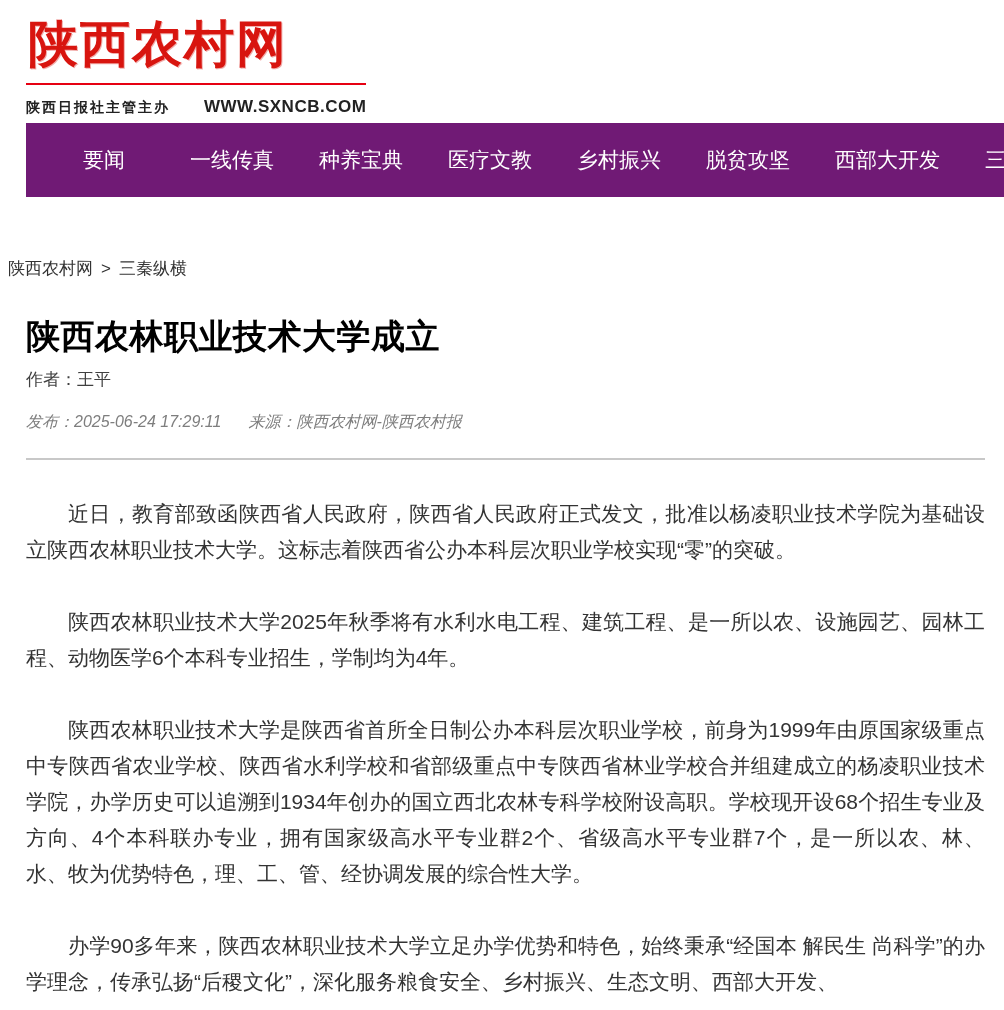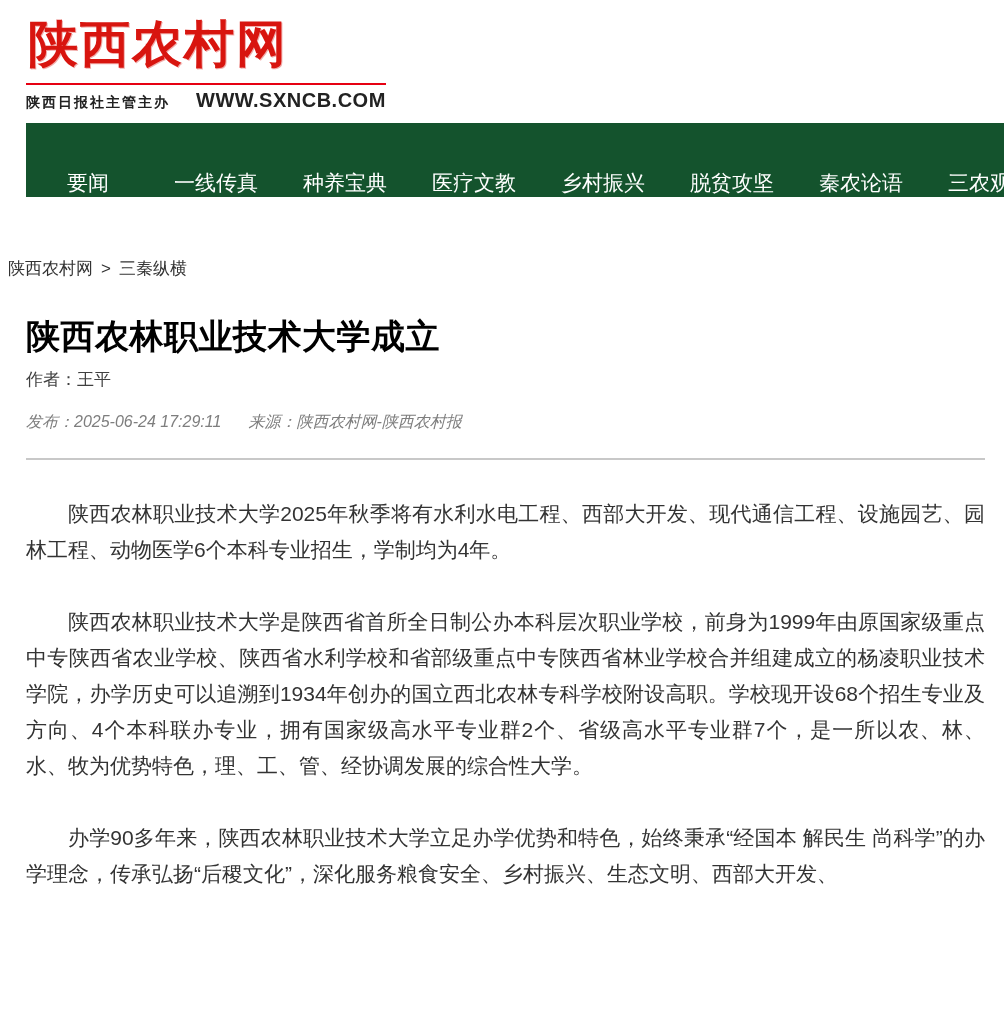--- a/index.html
+++ b/index.html
@@ -22,34 +22,34 @@
     font-size: 50px;
     line-height: 64px;
     letter-spacing: 2px;
     color: #d8150f;
     cursor: pointer;
     text-shadow: 1px 1px 0 rgba(216,21,15,.35);
   }
   .logo-sub {
     position: absolute; top: 83px; left: 26px;
     border-top: 2px solid #e60012;
-    padding-top: 4px;
-    display: inline-flex; gap: 26px; align-items: baseline;
+    padding-top: 12px;
+    display: inline-flex; gap: 34px; align-items: baseline;
     font-weight: bold; color: #222222; white-space: nowrap;
   }
   .tagline { font-size: 14px; letter-spacing: 2px; }
-  .site-url { font-size: 20px; letter-spacing: .5px; }
+  .site-url { font-size: 17px; letter-spacing: .5px; }
 
   
   .main-nav {
     margin-left: 26px;
     width: 978px; height: 74px;
-    background: #14532d;
-    display: flex; align-items: flex-end;
-    padding-left: 41px;
+    background: #701a75;
+    display: flex; align-items: center;
+    padding-left: 57px;
     overflow: hidden; white-space: nowrap;
   }
   .nav-item {
     flex: 0 0 auto;
     color: #ffffff;
     font-size: 21px;
     text-decoration: none;
     margin-right: 45px;
     cursor: pointer;
   }
@@ -110,21 +110,21 @@
     </div>
   </header>
 
   <nav class="main-nav">
     <a class="nav-item">要闻</a>
     <a class="nav-item">一线传真</a>
     <a class="nav-item">种养宝典</a>
     <a class="nav-item">医疗文教</a>
     <a class="nav-item">乡村振兴</a>
     <a class="nav-item">脱贫攻坚</a>
-    <a class="nav-item">秦农论语</a>
+    <a class="nav-item">西部大开发</a>
     <a class="nav-item">三农观察</a>
   </nav>
 
   <div class="breadcrumb">
     <a>陕西农村网</a><span class="crumb-sep">&gt;</span><a>三秦纵横</a>
   </div>
 
   <main>
     <h1 class="article-title">陕西农林职业技术大学成立</h1>
 
@@ -132,19 +132,20 @@
       <span>作者：</span><span>王平</span>
     </div>
 
     <div class="meta-line">
       <span>发布：</span><span>2025-06-24 17:29:11</span><span class="meta-source-label">来源：</span><span>陕西农村网-陕西农村报</span>
     </div>
 
     <hr class="divider">
 
     <div class="article-body">
-      <p>陕西农林职业技术大学2025年秋季将有水利水电工程、西部大开发、现代通信工程、设施园艺、园林工程、动物医学6个本科专业招生，学制均为4年。</p>
+      <p>近日，教育部致函陕西省人民政府，陕西省人民政府正式发文，批准以杨凌职业技术学院为基础设立陕西农林职业技术大学。这标志着陕西省公办本科层次职业学校实现“零”的突破。</p>
+      <p>陕西农林职业技术大学2025年秋季将有水利水电工程、建筑工程、是一所以农、设施园艺、园林工程、动物医学6个本科专业招生，学制均为4年。</p>
       <p>陕西农林职业技术大学是陕西省首所全日制公办本科层次职业学校，前身为1999年由原国家级重点中专陕西省农业学校、陕西省水利学校和省部级重点中专陕西省林业学校合并组建成立的杨凌职业技术学院，办学历史可以追溯到1934年创办的国立西北农林专科学校附设高职。学校现开设68个招生专业及方向、4个本科联办专业，拥有国家级高水平专业群2个、省级高水平专业群7个，是一所以农、林、水、牧为优势特色，理、工、管、经协调发展的综合性大学。</p>
       <p>办学90多年来，陕西农林职业技术大学立足办学优势和特色，始终秉承“经国本 解民生 尚科学”的办学理念，传承弘扬“后稷文化”，深化服务粮食安全、乡村振兴、生态文明、西部大开发、</p>
     </div>
   </main>
 
 </div>
 
 </body></html>

